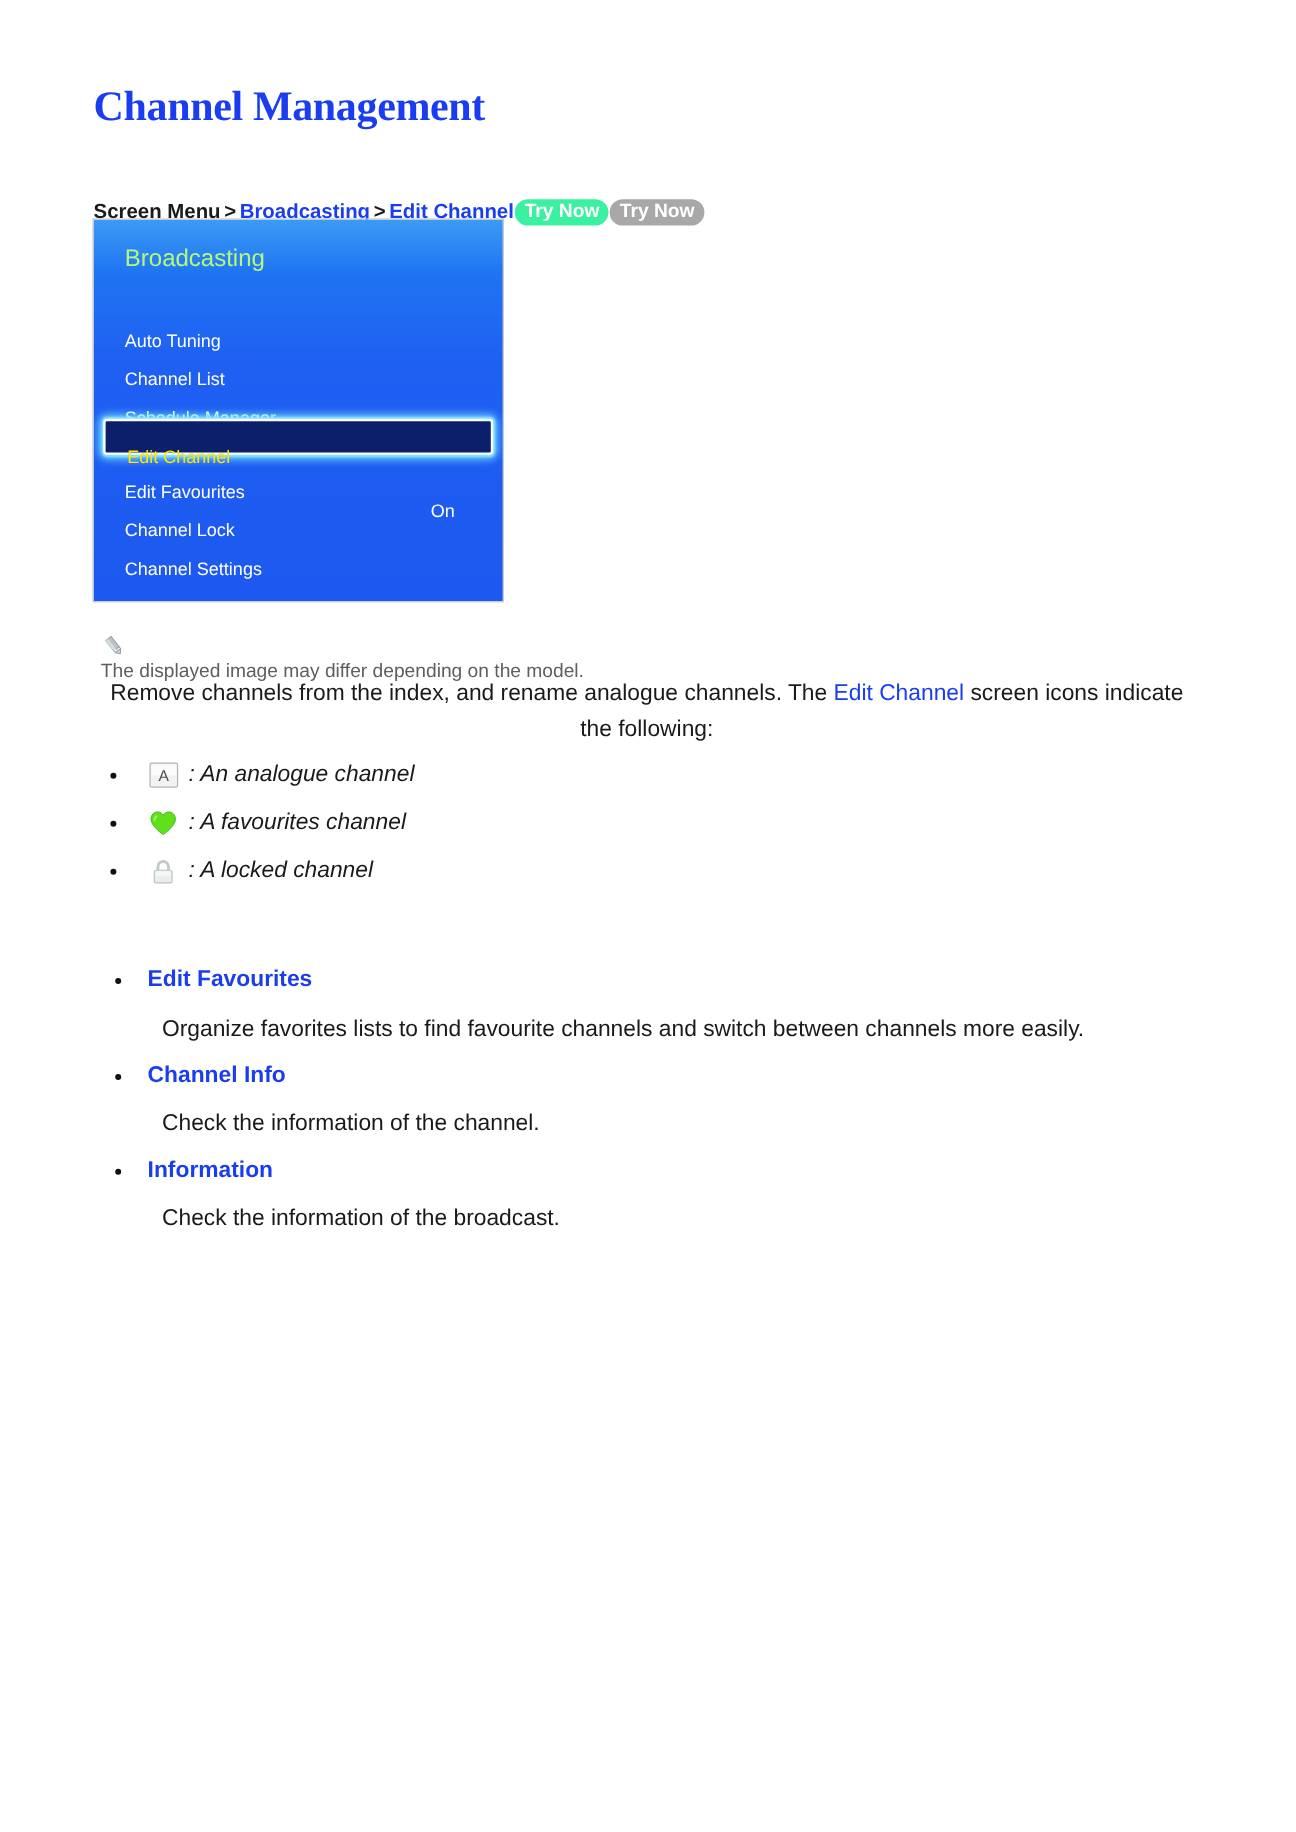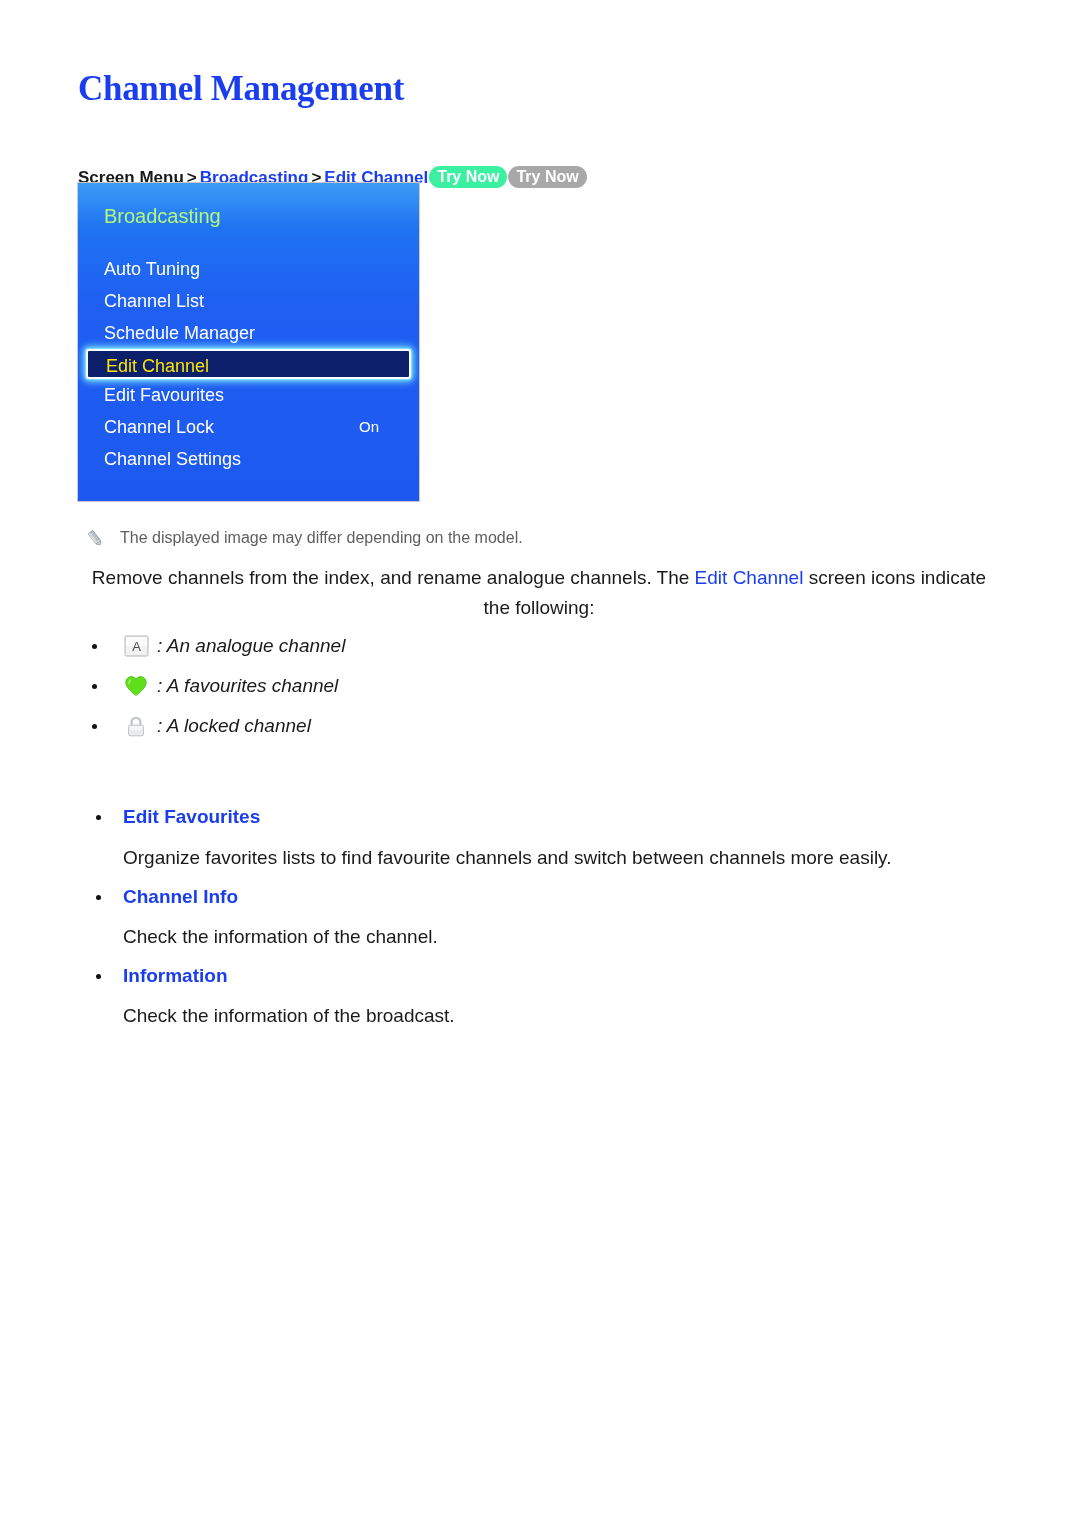--- a/index.html
+++ b/index.html
@@ -91,22 +91,22 @@
   }
   .tv-row {
     position: relative;
     height: 32px;
     line-height: 32px;
     box-sizing: border-box;
   }
   .tv-row .tv-label {
     position: absolute;
     left: 26px;
-    top: 0;
-    font-size: 18px;
+    top: 16px;
+    font-size: 15px;
     color: #ffffff;
     white-space: nowrap;
   }
   .tv-row .tv-value {
     position: absolute;
     right: 40px;
     top: 0;
     font-size: 15px;
     color: #ffffff;
     white-space: nowrap;
@@ -127,20 +127,21 @@
   }
 
   
   .note-line {
     position: absolute;
     left: 84px;
     top: 527px;
     display: flex;
     align-items: flex-start;
     white-space: nowrap;
+    flex-direction: column;
   }
   .note-icon {
     width: 22px;
     height: 22px;
     margin-right: 14px;
     flex: 0 0 auto;
   }
   .note-text {
     font-size: 16px;
     color: #5e5e5e;
@@ -208,21 +209,21 @@
     height: 5px;
     margin-right: 22px;
   }
   .opt-title {
     font-size: 19px;
     font-weight: bold;
     color: #1a3df0;
   }
   .opt-desc {
     position: absolute;
-    left: 123px;
+    left: 135px;
     width: 880px;
     font-size: 19px;
     line-height: 30px;
     color: #1a1a1a;
   }
 </style>
 </head>
 <body>
 
 <div class="page">

